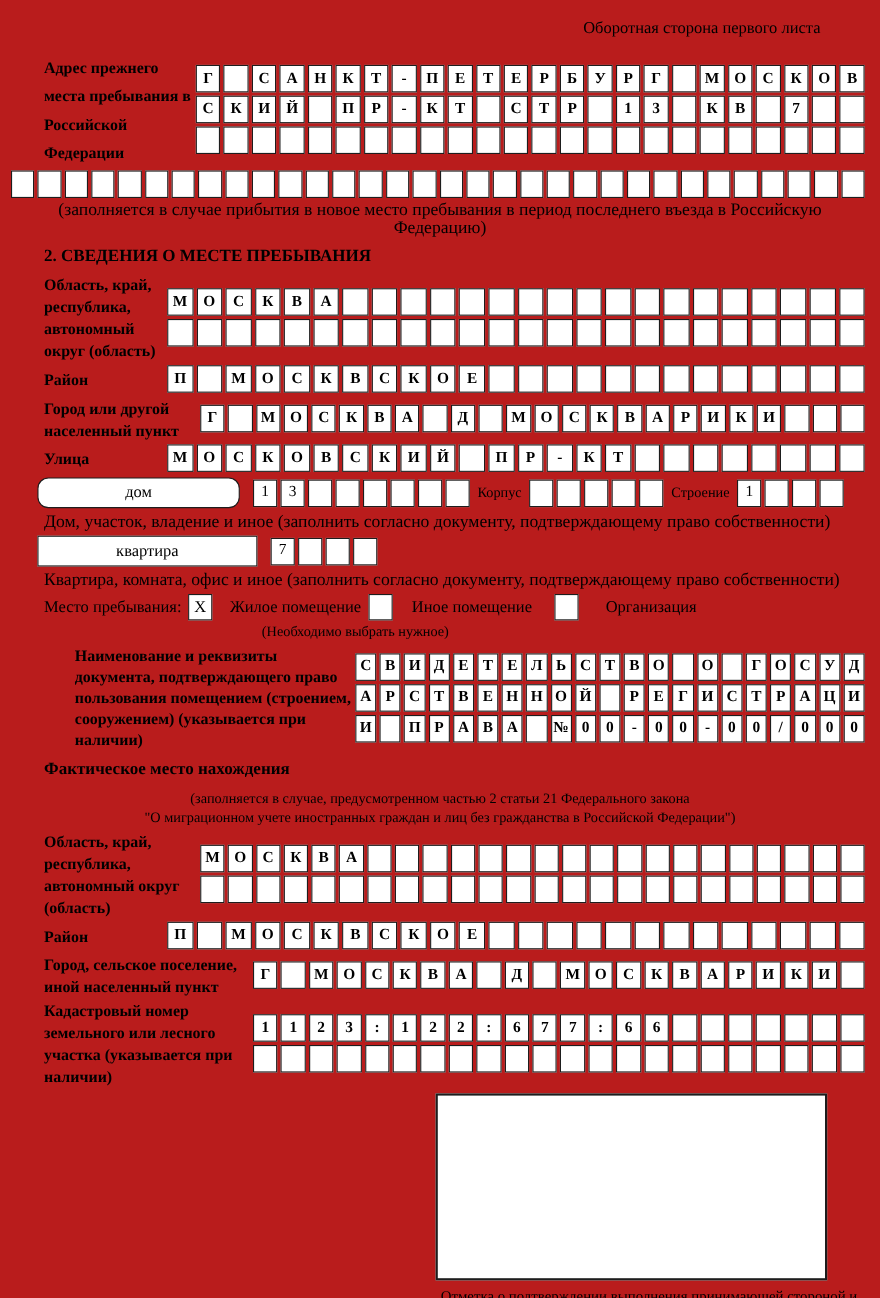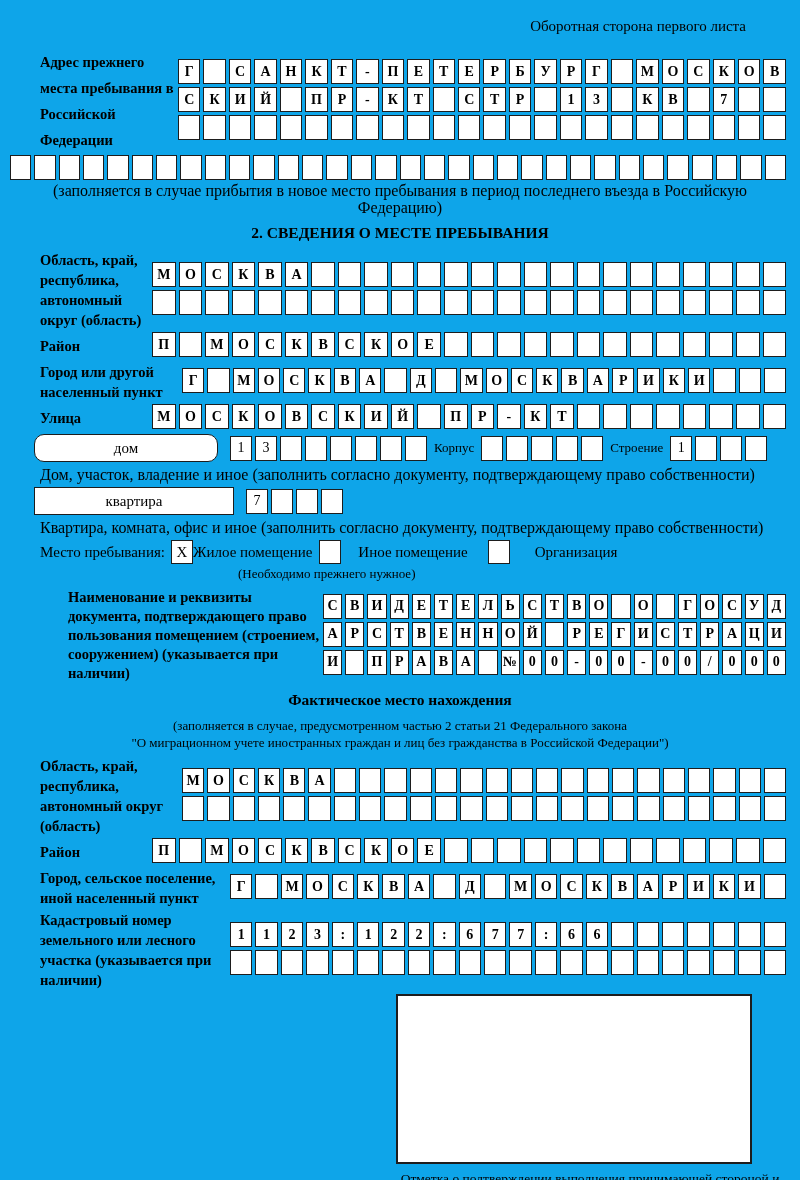--- a/index.html
+++ b/index.html
@@ -1,19 +1,19 @@
 <!DOCTYPE html>
 <html><head>
 <meta charset="utf-8">
 <style>
   html,body { margin:0; padding:0; background:#fff; }
   .page {
     position:relative; width:800px; height:1180px; box-sizing:border-box;
     padding:18px 14px 0 40px; overflow:hidden;
-    font-family:"Liberation Serif","DejaVu Serif",serif; color:#000; background:#0ea5e9;
+    font-family:"Liberation Serif","DejaVu Serif",serif; color:#000; background:#b91c1c;
   }
   .header-note { text-align:right; font-size:15px; margin-right:40px; margin-bottom:14px; }
 
   .field-row { display:flex; align-items:center; margin-bottom:2px;font-weight:bold; }
   .flabel { font-size:14.5px; line-height:20px; flex:0 0 auto; }
   .flabel.w138 { flex-basis:138px; line-height:26px; }
   .flabel.w112 { flex-basis:112px; }
   .flabel.w142 { flex-basis:142px; }
   .flabel.w190 { flex-basis:190px; }
   .flabel.w255 { flex-basis:255px; line-height:19px;margin-left:28px; }
@@ -22,39 +22,39 @@
   .cells { display:flex; gap:3px; margin-bottom:3px; }
   .cell {
     flex:1; height:23px; border:1.8px solid #1d1d1d; box-sizing:content-box;
     display:flex; align-items:center; justify-content:center;
     font-size:14px; background:#fff;
   }
   .fullrow { margin-left:-30px; margin-bottom:2px; }
 
   .note { font-size:16px; line-height:17px; margin:2px 0 4px 0; }
   .note.center { text-align:center; margin-right:26px; }
-  .sec-title { text-align:center; font-weight:bold; font-size:15.5px; margin:8px 26px 8px 0; }
+  .sec-title { font-weight:bold; font-size:15.5px; margin:8px 26px 8px 0; }
 
   .house-row { display:flex; align-items:center; margin:2px 0 4px -6px; }
   .labelbox {
     border:1.8px solid #1d1d1d; height:26px; display:flex; align-items:center;
     justify-content:center; font-size:15px; box-sizing:content-box; background:#fff;
   }
   .house-box { width:182px;border-radius:10px; }
   .apt-box { width:198px; }
   .cellgroup { display:flex; gap:3px; }
   .cellgroup .cell { flex:0 0 20px; width:20px; }
   .inline-label { font-size:13px; margin:0 7px; } .g12 { margin-left:12px; }
 
   .stay-row { display:flex; align-items:center; margin:4px 0 2px 0; font-size:15px; }
   .checkbox {
     width:20px; height:22px; border:1.8px solid #1d1d1d; display:flex; align-items:center;
     justify-content:center; font-size:15px; box-sizing:content-box; background:#fff;
   }
-  .cb1 { margin-left:6px; } .ol1 { margin-left:0; }
+  .cb1 { margin-left:6px; } .ol1 { margin-left:16px; }
   .cb2 { margin-left:7px; } .ol2 { margin-left:17px; }
   .cb3 { margin-left:20px; } .ol3 { margin-left:25px; }
   .choose-note { font-size:13px; margin:1px 0 6px 198px; }
 
   .doc-block { margin-bottom:4px; }
 
   .law-note { text-align:center; font-size:13px; line-height:17px; margin-right:26px; }
 
   .stamp-box {
     margin:4px 0 6px 356px; width:352px; height:166px;
@@ -387,21 +387,21 @@
 
   <div class="stay-row">
     <span>Место пребывания:</span>
     <span class="checkbox cb1">X</span>
     <span class="ol1">Жилое помещение</span>
     <span class="checkbox cb2"></span>
     <span class="ol2">Иное помещение</span>
     <span class="checkbox cb3"></span>
     <span class="ol3">Организация</span>
   </div>
-  <div class="choose-note">(Необходимо прежнего нужное)</div>
+  <div class="choose-note">(Необходимо выбрать нужное)</div>
 
   <div class="field-row doc-block">
     <div class="flabel w255">Наименование и реквизиты документа, подтверждающего право пользования помещением (строением, сооружением) (указывается при наличии)</div>
     <div class="cellcol">
       <div class="cells">
           <div class="cell">С</div>
           <div class="cell">В</div>
           <div class="cell">И</div>
           <div class="cell">Д</div>
           <div class="cell">Е</div>

